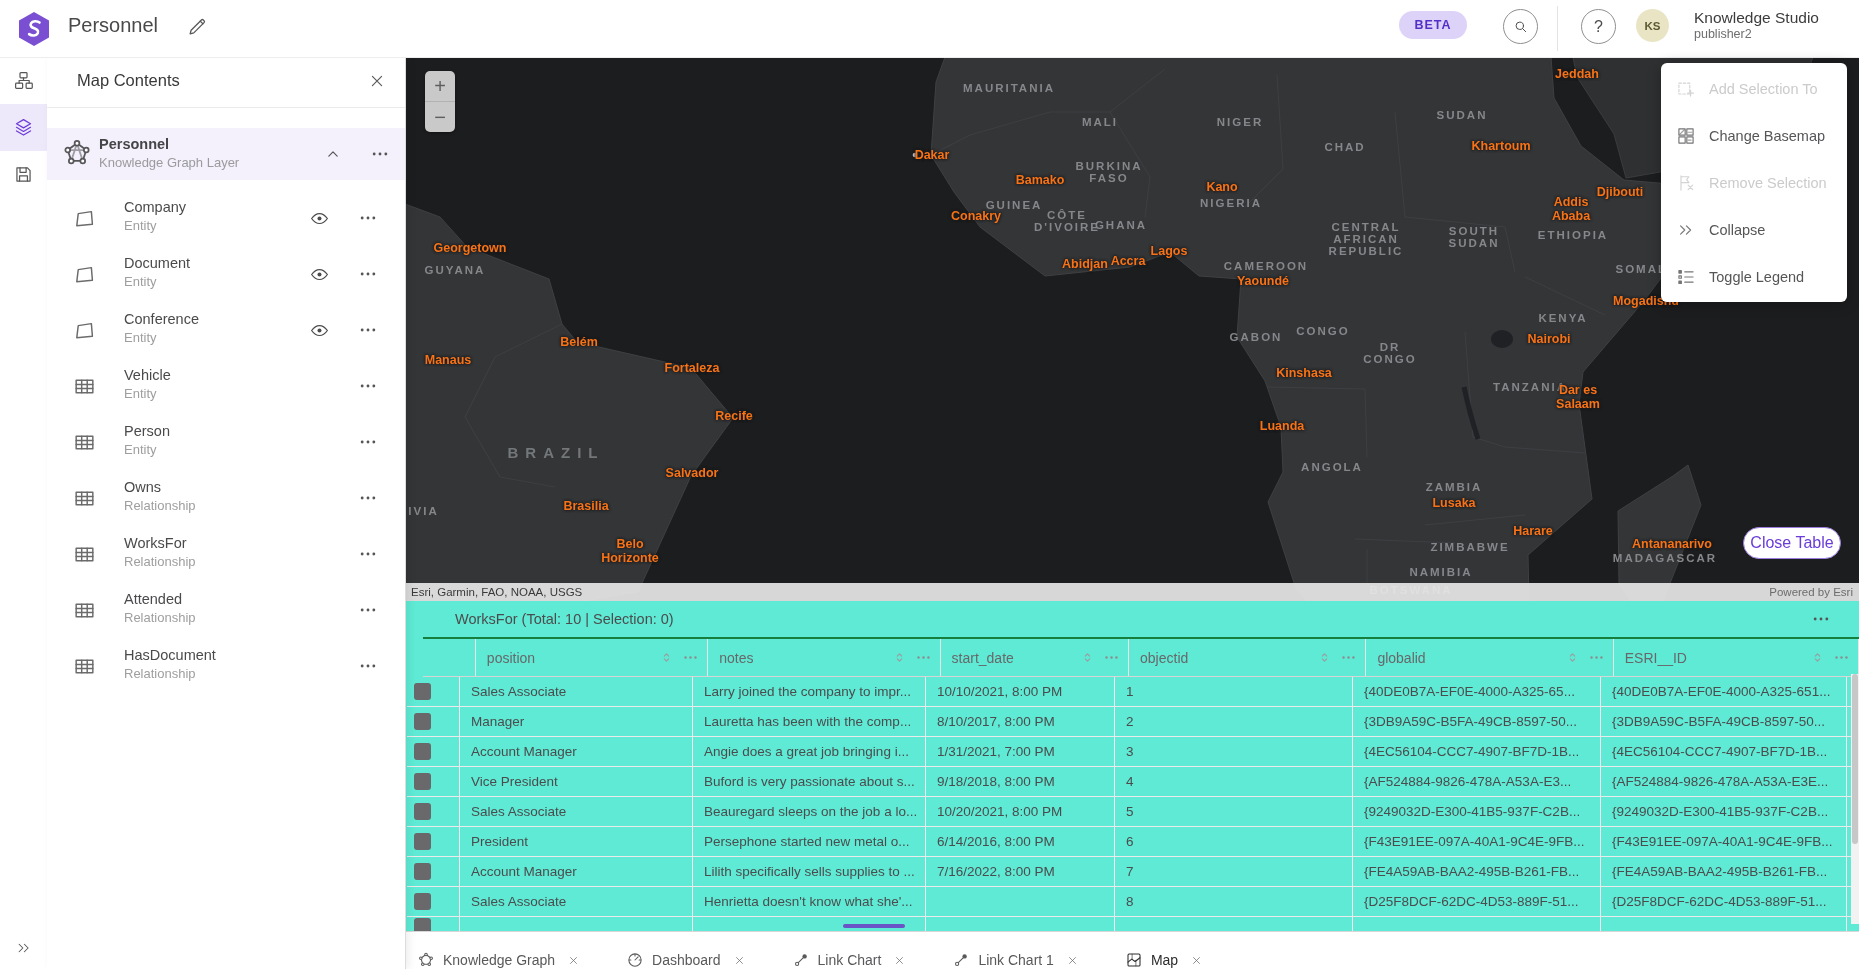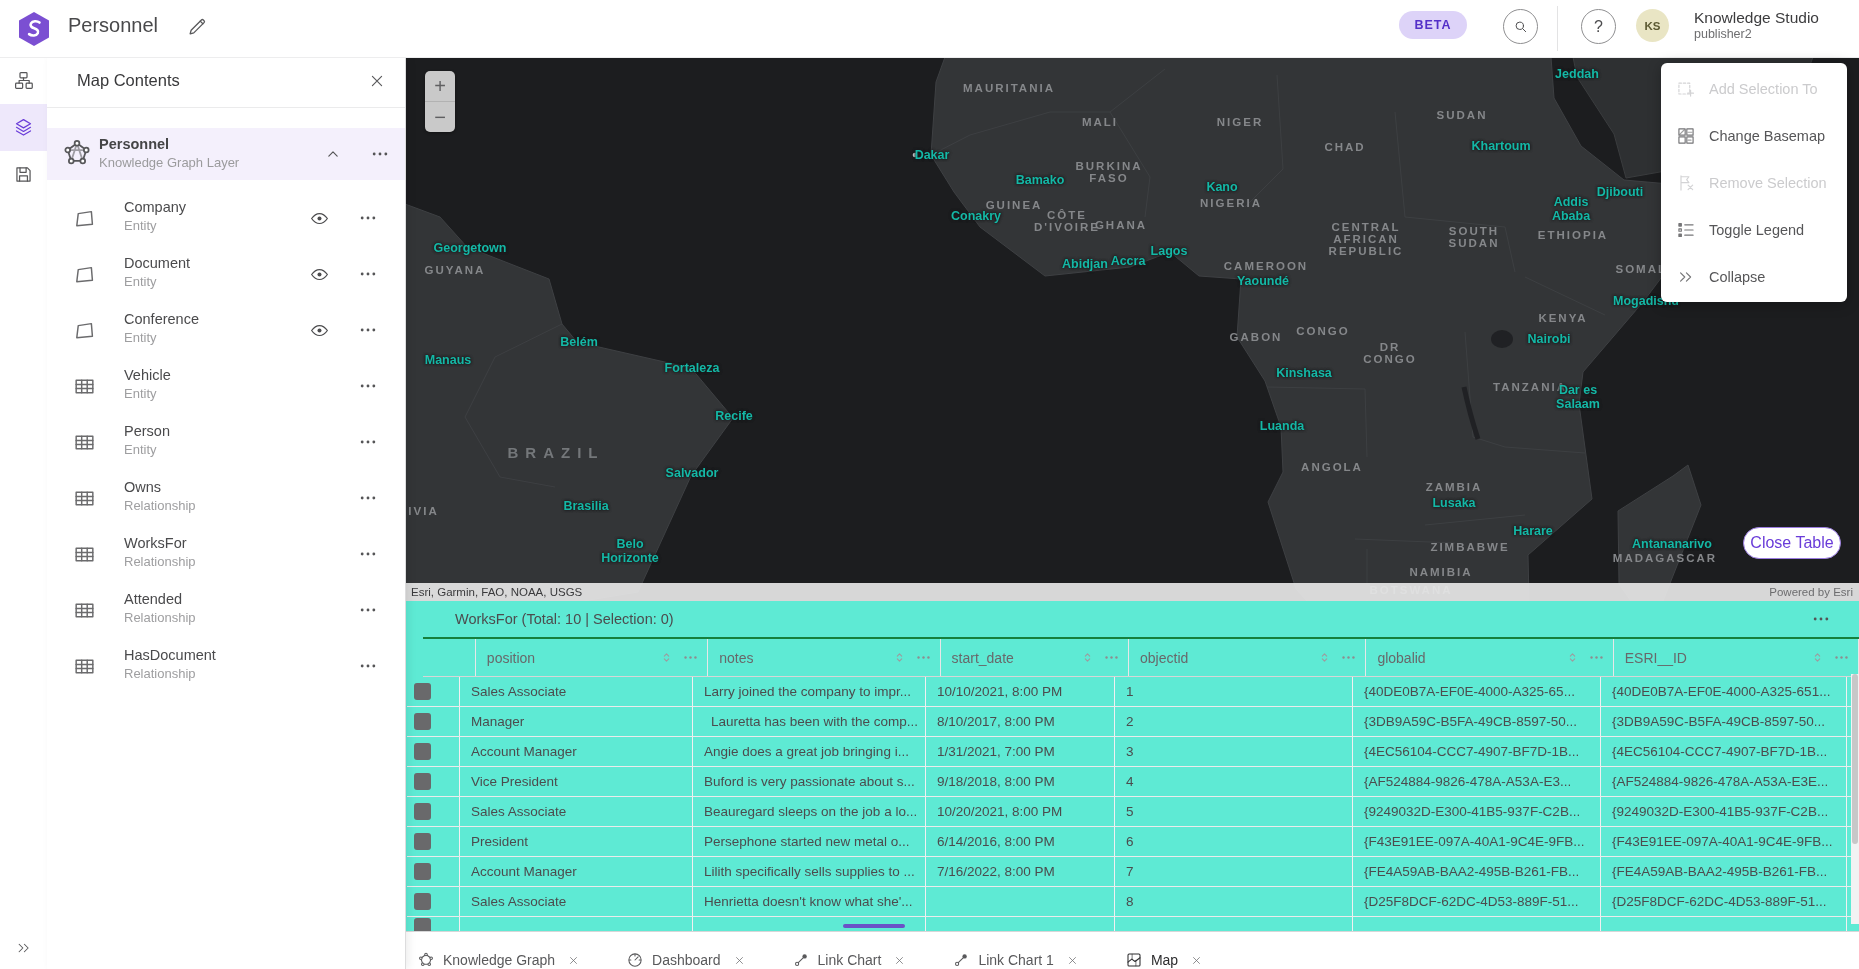--- a/index.html
+++ b/index.html
@@ -53,21 +53,21 @@
   .basemap-row .lname{position:absolute;left:52px;top:9px;font-size:15.5px;color:#414143}
   .basemap-row .lsub{position:absolute;left:52px;top:30px;font-size:13px;color:#9e9ea0}
 
   
   .content{position:absolute;left:405px;top:57px;right:0;bottom:0}
   .map{position:absolute;left:0;top:0;width:1454px;height:544px;background:#1c1d1f;overflow:hidden;cursor:grab}
   .map svg.land{position:absolute;left:0;top:0}
   .maplabel{position:absolute;transform:translate(-50%,-50%);white-space:pre-line;text-align:center;pointer-events:none}
   .maplabel.region{color:#85878a;font-size:11.5px;font-weight:bold;letter-spacing:2px;}
   .maplabel.region.big{color:#74777a;font-size:15px;letter-spacing:7px}
-  .maplabel.city{color:#14b8a6;font-size:12.5px;font-weight:bold;text-shadow:0 0 3px #17181a,0 0 3px #17181a;line-height:1.15}
+  .maplabel.city{color:#f97316;font-size:12.5px;font-weight:bold;text-shadow:0 0 3px #17181a,0 0 3px #17181a;line-height:1.15}
   .zoomctl{position:absolute;left:20px;top:14px;width:30px;border-radius:5px;overflow:hidden;box-shadow:0 1px 3px rgba(0,0,0,.4)}
   .zoomctl .zbtn{width:30px;height:30px;background:#c9c9c9;color:#5f5f61;font-size:20px;display:flex;align-items:center;justify-content:center;cursor:pointer}
   .zoomctl .zbtn:first-child{border-bottom:1px solid #b2b2b2}
   .close-table{position:absolute;left:1338px;top:470px;width:96px;height:30px;border-radius:16px;border:1px solid #9a7ce0;background:#fff;color:#6a3cd9;font-size:16px;display:flex;align-items:center;justify-content:center;cursor:pointer}
   .attribution{position:absolute;left:0;bottom:0;width:1454px;height:18px;background:rgba(231,231,231,.92);font-size:11.5px;color:#3a3a3c;display:flex;align-items:center;padding:0 6px;box-sizing:border-box}
   .attribution .powered{margin-left:auto;color:#6d6d6f}
 
   
   .tablewrap{position:absolute;left:0;top:544px;width:1454px;height:330px;background:#5eead4}
   .ttitle-row{position:relative;height:36px}
@@ -636,21 +636,21 @@
             <div class="tc" style="width: 189px;">10/10/2021, 8:00 PM</div>
             <div class="tc" style="width: 238px;">1</div>
             <div class="tc" style="width: 248px;">{40DE0B7A-EF0E-4000-A325-65...</div>
             <div class="tc" style="width: 246px;">{40DE0B7A-EF0E-4000-A325-651...</div>
           </div>
           <div class="trow">
             <div class="ckc" style="width: 53px;">
               <span class="ckbox"></span>
             </div>
             <div class="tc" style="width: 233px;">Manager</div>
-            <div class="tc" style="width: 233px; text-align: center;">Lauretta has been with the comp...</div>
+            <div class="tc" style="width: 233px;">Lauretta has been with the comp...</div>
             <div class="tc" style="width: 189px;">8/10/2017, 8:00 PM</div>
             <div class="tc" style="width: 238px;">2</div>
             <div class="tc" style="width: 248px;">{3DB9A59C-B5FA-49CB-8597-50...</div>
             <div class="tc" style="width: 246px;">{3DB9A59C-B5FA-49CB-8597-50...</div>
           </div>
           <div class="trow">
             <div class="ckc" style="width: 53px;">
               <span class="ckbox"></span>
             </div>
             <div class="tc" style="width: 233px;">Account Manager</div>
@@ -848,31 +848,31 @@
             <path d="M6 3.5v17M6 4.5h9.5L12.8 8l2.7 3.5H6"></path>
             <path d="M14.5 14.5l5.5 5.5M20 14.5 14.5 20"></path>
           </svg>
         </span>
     <span class="mlabel">Remove Selection</span>
   </div>
 
   <div class="mitem">
     <span class="mic ic">
           <svg viewBox="0 0 24 24">
+            <path d="M5.5 7l5 5-5 5M12.5 7l5 5-5 5"></path>
+          </svg>
+        </span>
+    <span class="mlabel">Collapse</span>
+  </div>
+
+  <div class="mitem">
+    <span class="mic ic">
+          <svg viewBox="0 0 24 24">
             <path d="M10.5 5.8h10M10.5 12h10M10.5 18.2h10"></path>
             <rect x="3.5" y="4.4" width="2.9" height="2.9" fill="currentColor"></rect>
             <rect x="3.5" y="10.6" width="2.9" height="2.9"></rect>
             <rect x="3.5" y="16.8" width="2.9" height="2.9" fill="currentColor"></rect>
           </svg>
         </span>
     <span class="mlabel">Toggle Legend</span>
   </div>
-
-  <div class="mitem">
-    <span class="mic ic">
-          <svg viewBox="0 0 24 24">
-            <path d="M5.5 7l5 5-5 5M12.5 7l5 5-5 5"></path>
-          </svg>
-        </span>
-    <span class="mlabel">Collapse</span>
-  </div>
 </div>
 </div>
 
 </body></html>

